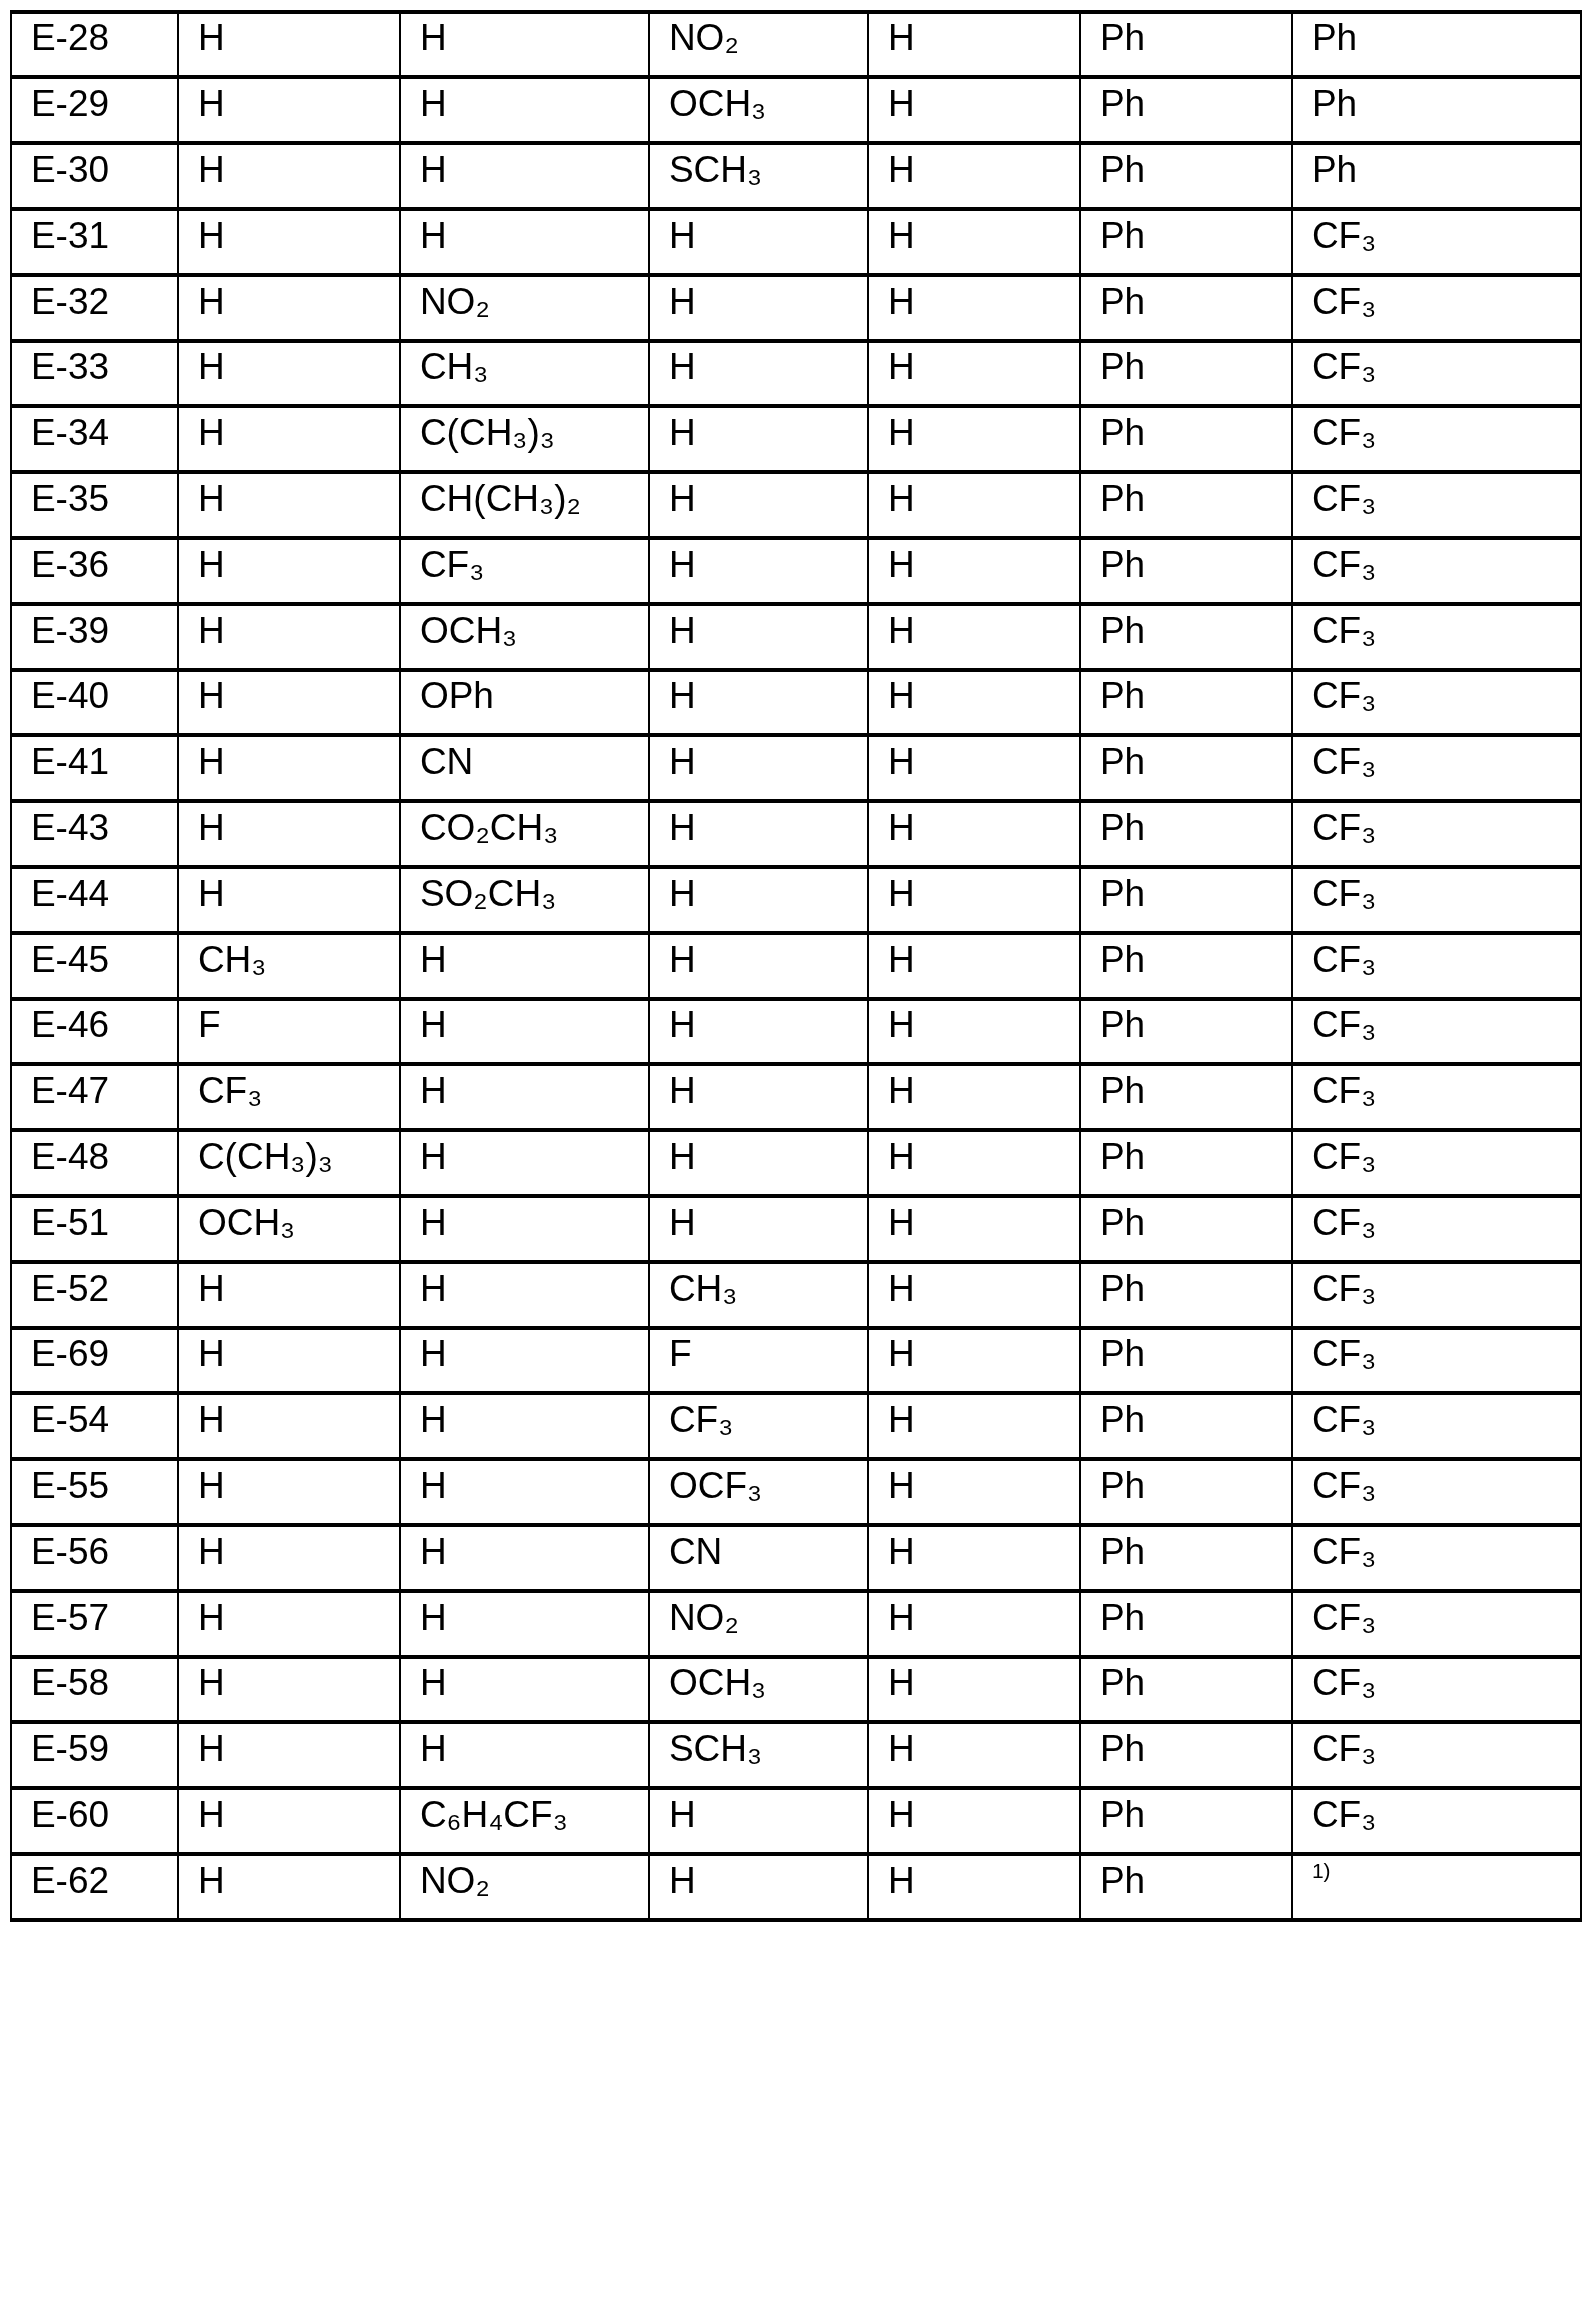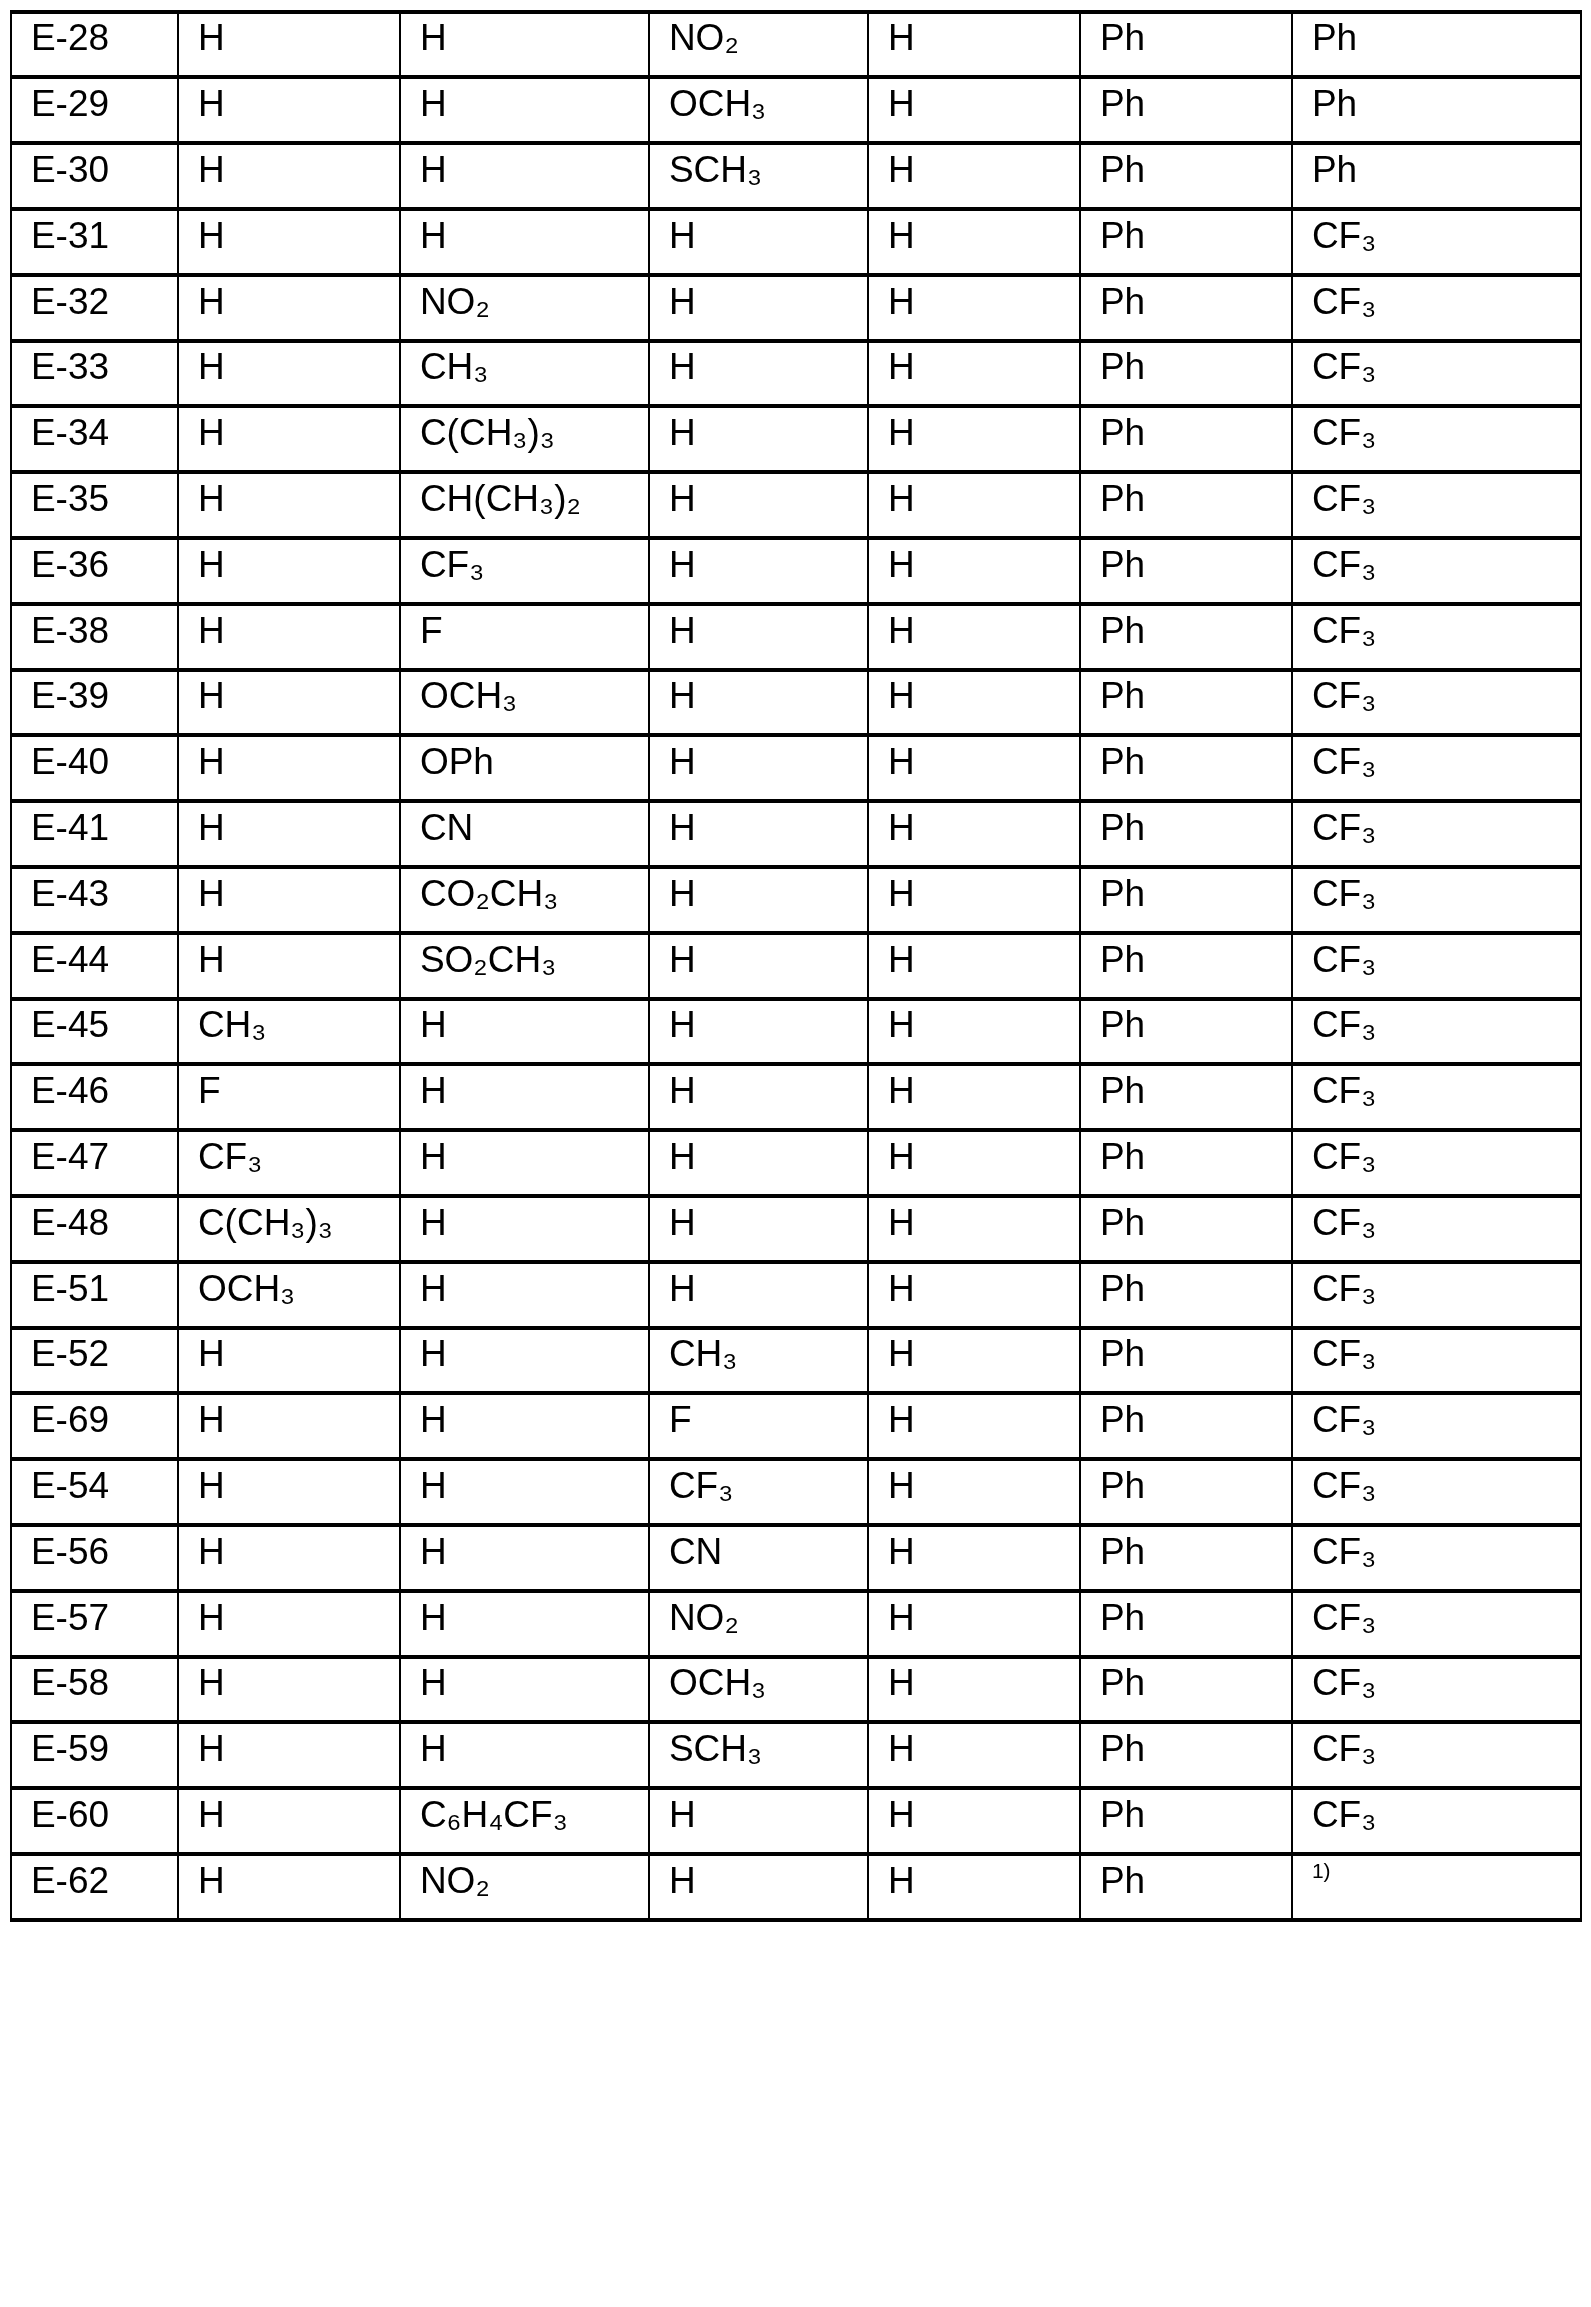--- a/index.html
+++ b/index.html
@@ -115,29 +115,20 @@
       <tr>
         <td>E-36</td>
         <td>H</td>
         <td>CF₃</td>
         <td>H</td>
         <td>H</td>
         <td>Ph</td>
         <td>CF₃</td>
       </tr>
       <tr>
-        <td>E-38</td>
-        <td>H</td>
-        <td>F</td>
-        <td>H</td>
-        <td>H</td>
-        <td>Ph</td>
-        <td>CF₃</td>
-      </tr>
-      <tr>
         <td>E-39</td>
         <td>H</td>
         <td>OCH₃</td>
         <td>H</td>
         <td>H</td>
         <td>Ph</td>
         <td>CF₃</td>
       </tr>
       <tr>
         <td>E-40</td>
@@ -236,20 +227,29 @@
         <td>F</td>
         <td>H</td>
         <td>Ph</td>
         <td>CF₃</td>
       </tr>
       <tr>
         <td>E-54</td>
         <td>H</td>
         <td>H</td>
         <td>CF₃</td>
+        <td>H</td>
+        <td>Ph</td>
+        <td>CF₃</td>
+      </tr>
+      <tr>
+        <td>E-55</td>
+        <td>H</td>
+        <td>H</td>
+        <td>OCF₃</td>
         <td>H</td>
         <td>Ph</td>
         <td>CF₃</td>
       </tr>
       <tr>
         <td>E-56</td>
         <td>H</td>
         <td>H</td>
         <td>CN</td>
         <td>H</td>

